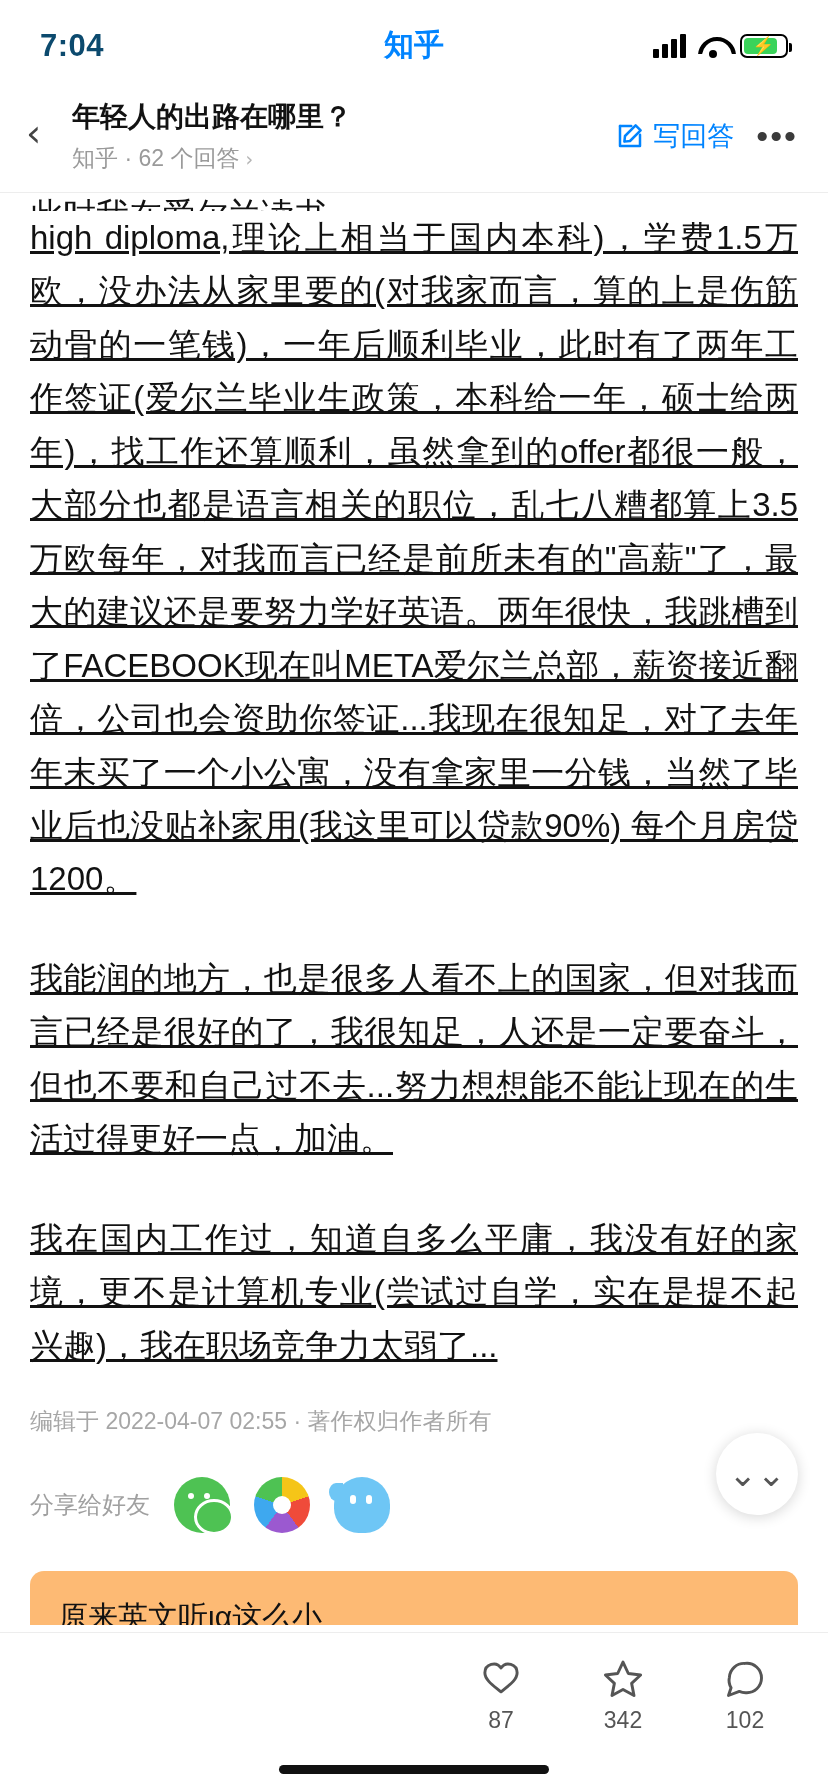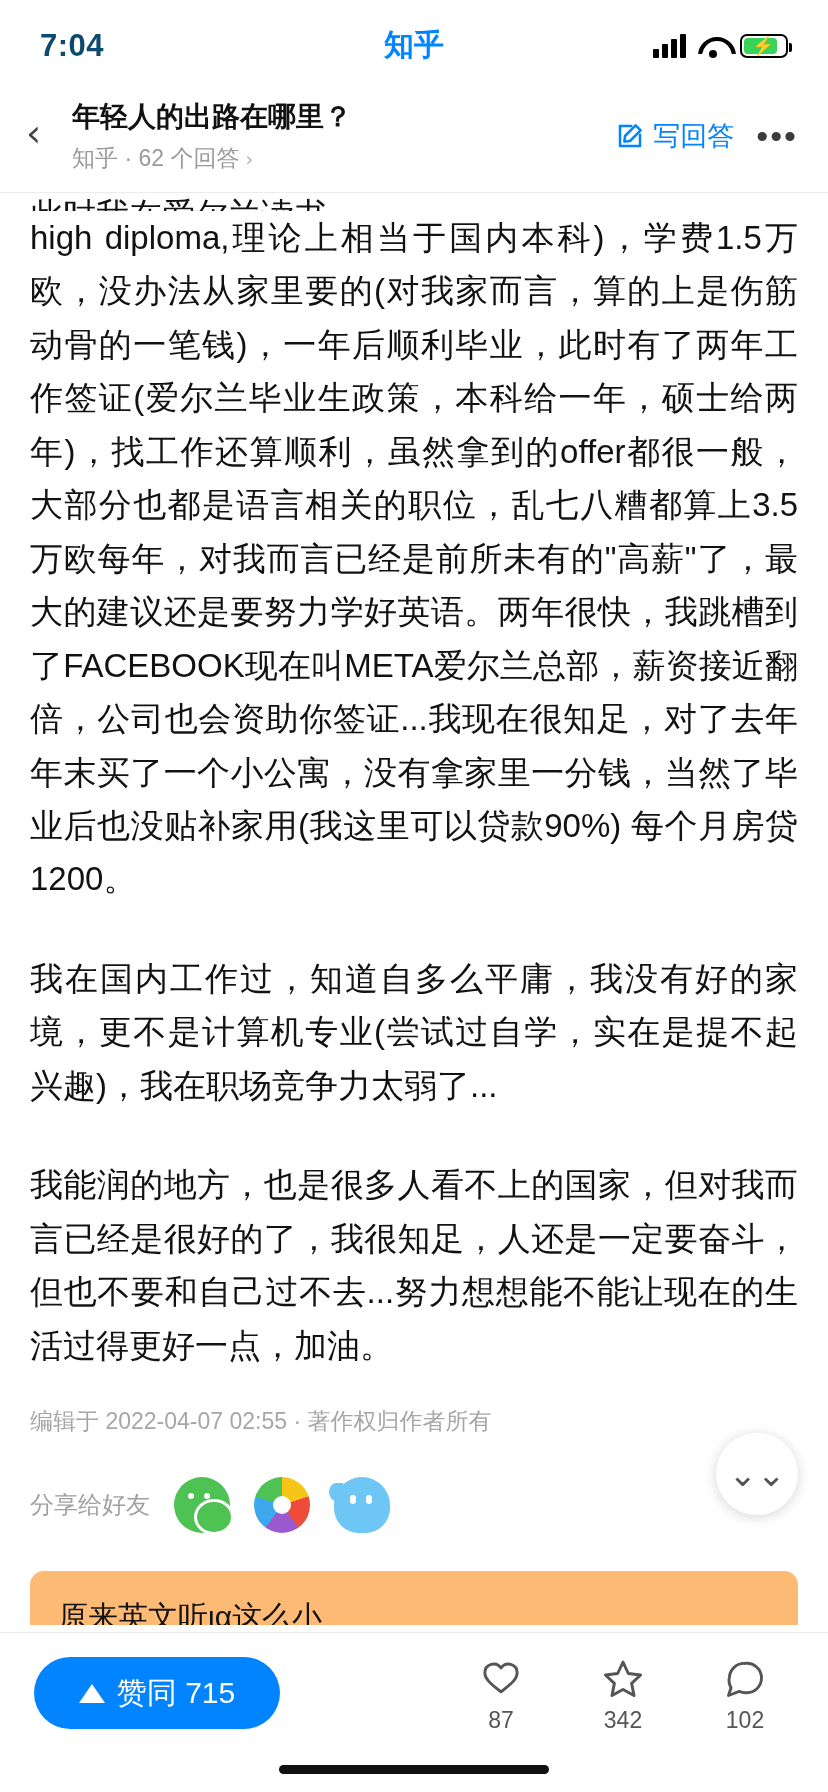--- a/index.html
+++ b/index.html
@@ -165,20 +165,21 @@
     color: #121212;
     font-size: 33px;
   }
   .para {
     font-size: 33px;
     line-height: 1.62;
     color: #121212;
     text-align: justify;
     margin-top: 18px;
     word-break: break-word;
+    text-decoration: underline;
   }
   .para.first { margin-top: 0; }
   .meta {
     margin-top: 34px;
     font-size: 23px;
     color: #a6a6a6;
   }
   .share-row {
     margin-top: 40px;
     display: flex;
@@ -356,22 +357,22 @@
       </span>
       <span>写回答</span>
     </div>
     <div class="nav-more">•••</div>
   </div>
 
   <div class="content">
     <div class="clip-top">此时我在爱尔兰读书</div>
 
     <div class="para first">high diploma,理论上相当于国内本科)，学费1.5万欧，没办法从家里要的(对我家而言，算的上是伤筋动骨的一笔钱)，一年后顺利毕业，此时有了两年工作签证(爱尔兰毕业生政策，本科给一年，硕士给两年)，找工作还算顺利，虽然拿到的offer都很一般，大部分也都是语言相关的职位，乱七八糟都算上3.5万欧每年，对我而言已经是前所未有的"高薪"了，最大的建议还是要努力学好英语。两年很快，我跳槽到了FACEBOOK现在叫META爱尔兰总部，薪资接近翻倍，公司也会资助你签证...我现在很知足，对了去年年末买了一个小公寓，没有拿家里一分钱，当然了毕业后也没贴补家用(我这里可以贷款90%) 每个月房贷1200。</div>
+    <div class="para" style="margin-top:46px">我能润的地方，也是很多人看不上的国家，但对我而言已经是很好的了，我很知足，人还是一定要奋斗，但也不要和自己过不去...努力想想能不能让现在的生活过得更好一点，加油。</div>
     <div class="para" style="margin-top:46px">我在国内工作过，知道自多么平庸，我没有好的家境，更不是计算机专业(尝试过自学，实在是提不起兴趣)，我在职场竞争力太弱了...</div>
-    <div class="para" style="margin-top:46px">我能润的地方，也是很多人看不上的国家，但对我而言已经是很好的了，我很知足，人还是一定要奋斗，但也不要和自己过不去...努力想想能不能让现在的生活过得更好一点，加油。</div>
 
     <div class="meta">编辑于 2022-04-07 02:55 · 著作权归作者所有</div>
 
     <div class="share-row">
       <div class="share-label">分享给好友</div>
       <div class="ic ic-wechat">
           <i></i>
           <b></b>
         </div>
       <div class="ic ic-moments"></div>
@@ -380,24 +381,20 @@
           <b></b>
         </div>
     </div>
 
     <div class="card-peek">原来英文听ια这么小</div>
 
     <div class="scroll-fab">⌄⌄</div>
   </div>
 
   <div class="bottombar">
-    <div class="vote-btn">
-      <span class="tri"></span>
-      <span>赞同 715</span>
-    </div>
     <div class="acts">
       <div class="act">
         <span>
           <svg width="44" height="44" viewBox="0 0 24 24" fill="none" stroke="#555" stroke-width="1.6" stroke-linecap="round" stroke-linejoin="round">
             <path d="M20.8 8.6a4.8 4.8 0 0 0-8.8-2.6A4.8 4.8 0 0 0 3.2 8.6c0 4.3 5.6 7.6 8.8 10.4 3.2-2.8 8.8-6.1 8.8-10.4z"></path>
           </svg>
         </span>
         <span class="act-count">87</span>
       </div>
       <div class="act">

